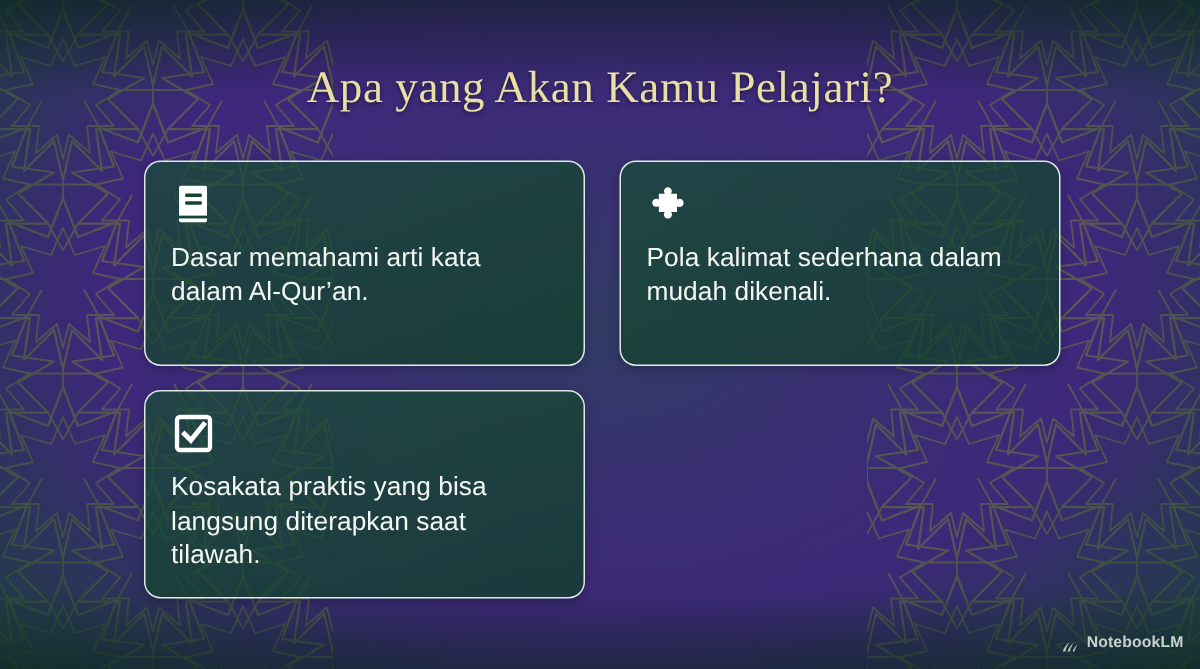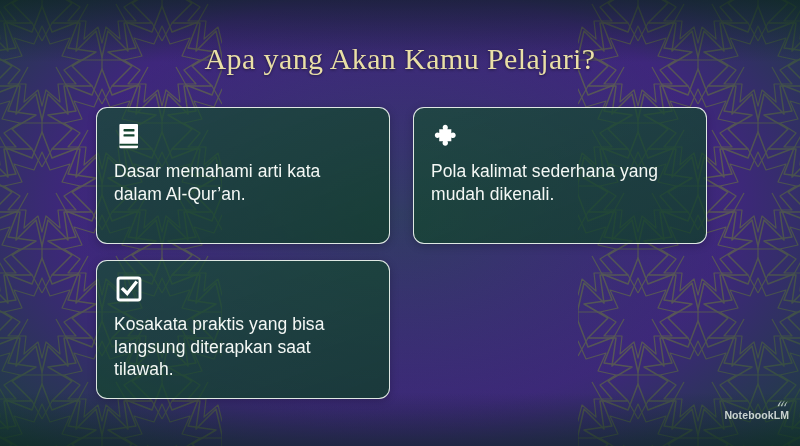--- a/index.html
+++ b/index.html
@@ -117,27 +117,26 @@
     line-height: 1.29;
     font-weight: 400;
     letter-spacing: 0.05px;
     white-space: pre-line;
   }
 
   
   .watermark {
     position: absolute;
     right: 11px;
-    bottom: 25px;
+    bottom: 12px;
     display: flex;
     align-items: flex-end;
     gap: 4px;
     z-index: 8;
     opacity: 0.82;
-    flex-direction: column;
   }
   .watermark .wm-mark { width: 13px; height: 11px; display: block; color: #dfe9e2; }
   .watermark .wm-text {
     color: #eef4ef;
     font-size: 10.5px;
     font-weight: 700;
     letter-spacing: 0.1px;
   }
 </style>
 </head>
@@ -202,21 +201,21 @@
       <div class="card-text">Dasar memahami arti kata dalam Al-Qur’an.</div>
     </div>
 
 
     <div class="card">
       <span class="card-icon">
         <svg viewBox="0 0 24 24" aria-hidden="true">
           <path fill="currentColor" d="M9.6 2.6c1.3 0 2.3 1 2.3 2.3 0 .5-.2 1-.5 1.4h3.4v3.3c.4-.3.9-.5 1.4-.5 1.3 0 2.3 1 2.3 2.3s-1 2.3-2.3 2.3c-.5 0-1-.2-1.4-.5v3.3h-3.3c.3.4.5.9.5 1.4 0 1.3-1 2.3-2.3 2.3s-2.3-1-2.3-2.3c0-.5.2-1 .5-1.4H4.6v-3.4c-.4.3-.9.5-1.4.5-1.3 0-2.3-1-2.3-2.3s1-2.3 2.3-2.3c.5 0 1 .2 1.4.5V6.3h3.4c-.3-.4-.5-.9-.5-1.4 0-1.3 1-2.3 2.1-2.3z" transform="translate(2.2 0.6) scale(0.95)"></path>
         </svg>
       </span>
-      <div class="card-text">Pola kalimat sederhana yang mudah dikenali.</div>
+      <div class="card-text">Pola kalimat sederhana dalam mudah dikenali.</div>
     </div>
 
     <div class="card">
       <span class="card-icon">
         <svg viewBox="0 0 24 24" aria-hidden="true">
           <rect x="3.2" y="3.2" width="17.6" height="17.6" rx="1.6" fill="none" stroke="currentColor" stroke-width="2.3"></rect>
           <path d="M7.2 12.2 L10.6 15.6 L17.4 7.1" fill="none" stroke="currentColor" stroke-width="2.6" stroke-linecap="square" stroke-linejoin="miter"></path>
         </svg>
       </span>
       <div class="card-text">Kosakata praktis yang bisa langsung diterapkan saat tilawah.</div>

